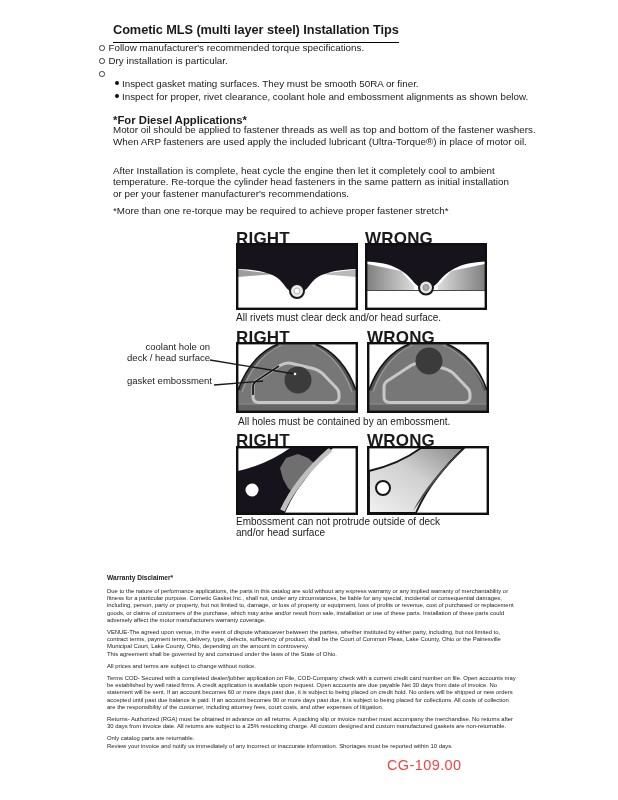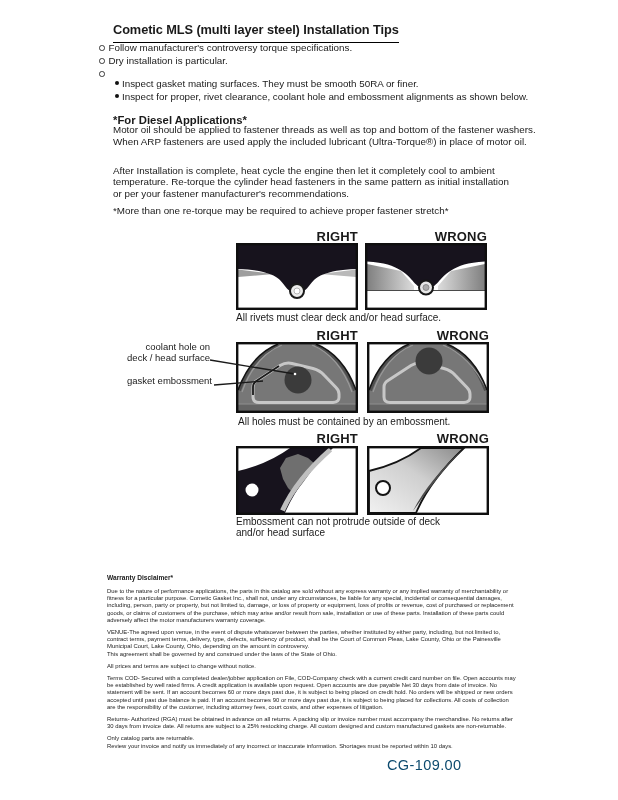--- a/index.html
+++ b/index.html
@@ -16,43 +16,43 @@
   #tips-list{left:99px;top:41px;font-size:9.8px;line-height:13px;width:470px;}
   .b-row{display:flex;align-items:flex-start;}
   .b-row.sub{margin-left:16px;}
   .marker-open{flex:0 0 auto;width:3.5px;height:3.5px;border:1px solid #3a3a3a;border-radius:50%;margin:4px 4px 0 0;}
   .marker-filled{flex:0 0 auto;width:4px;height:4px;background:#111;border-radius:50%;margin:4.5px 3px 0 0;}
   #diesel-heading{left:113px;top:114px;font-size:11.3px;font-weight:bold;}
   .para{left:113px;font-size:9.8px;line-height:11.5px;white-space:pre-line;width:450px;}
   #diesel-p1{top:124px;}
   #diesel-p2{top:164.5px;}
   #diesel-note{top:205px;}
-  .rw{width:122px;text-align:right;font-size:13px;font-weight:600;letter-spacing:0.2px;}
+  .rw{width:122px;text-align:left;font-size:17px;font-weight:600;letter-spacing:0.2px;}
   .caption{font-size:10px;line-height:11px;white-space:pre-line;}
   .diag svg{display:block;}
   .side-label{text-align:right;font-size:9.5px;line-height:11px;white-space:pre-line;}
   #lbl-coolant{left:98px;top:341px;width:112px;}
   #lbl-emb{left:98px;top:375px;width:114px;}
   #leader-overlay{left:205px;top:338px;z-index:6;}
   #warranty{left:107px;top:574px;width:445px;}
   .w-heading{font-size:6.6px;font-weight:bold;margin:0 0 7px 0;}
   .w-para{font-size:5.9px;line-height:7.2px;margin:0 0 5px 0;white-space:pre-line;color:#232323;}
-  #doc-code{left:387px;top:757px;font-size:14.5px;letter-spacing:0.4px;color:#0c4a6e;}
+  #doc-code{left:387px;top:757px;font-size:14.5px;letter-spacing:0.4px;color:#ef4444;}
 </style>
 </head>
 <body>
 
 <div>
 
   <div class="abs" id="page-title">Cometic MLS (multi layer steel) Installation Tips</div>
 
   <div class="abs" id="tips-list">
     <div class="b-row">
       <span class="marker-open"></span>
-      <span>Follow manufacturer's controversy torque specifications.</span>
+      <span>Follow manufacturer's recommended torque specifications.</span>
     </div>
     <div class="b-row">
       <span class="marker-open"></span>
       <span>Dry installation is particular.</span>
     </div>
     <div class="b-row">
       <span class="marker-open"></span>
     </div>
     <div class="b-row sub">
       <span class="marker-filled"></span>

